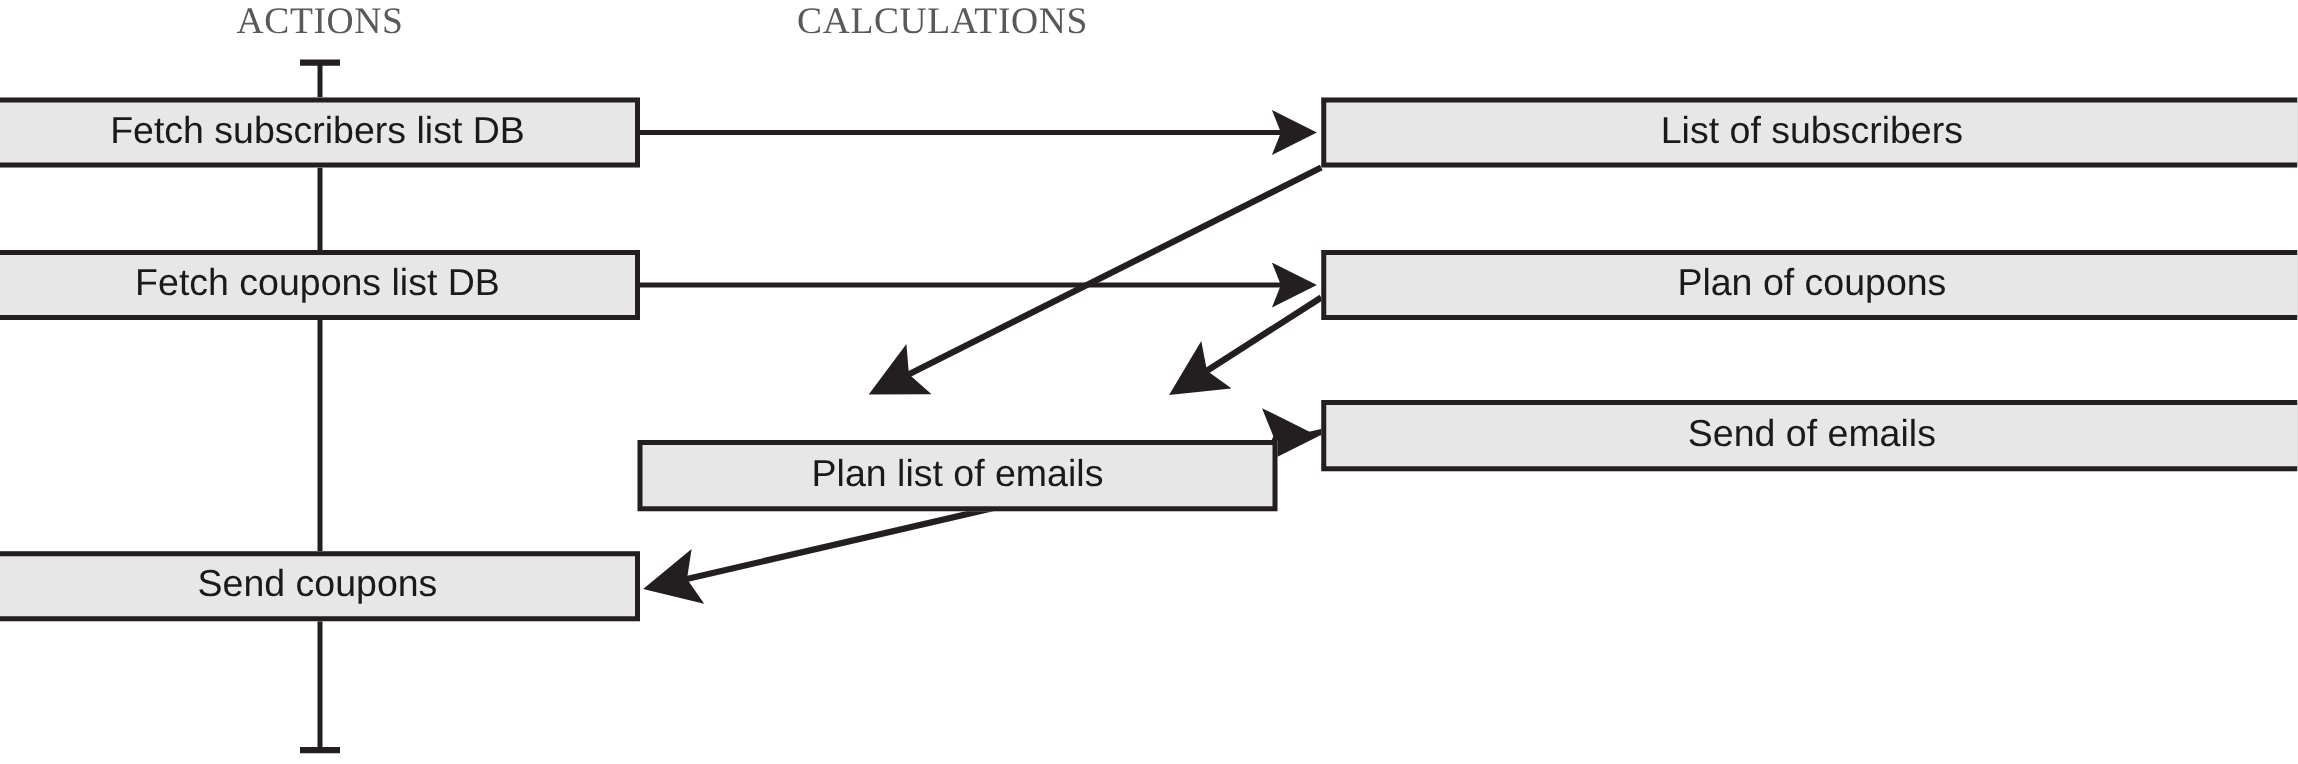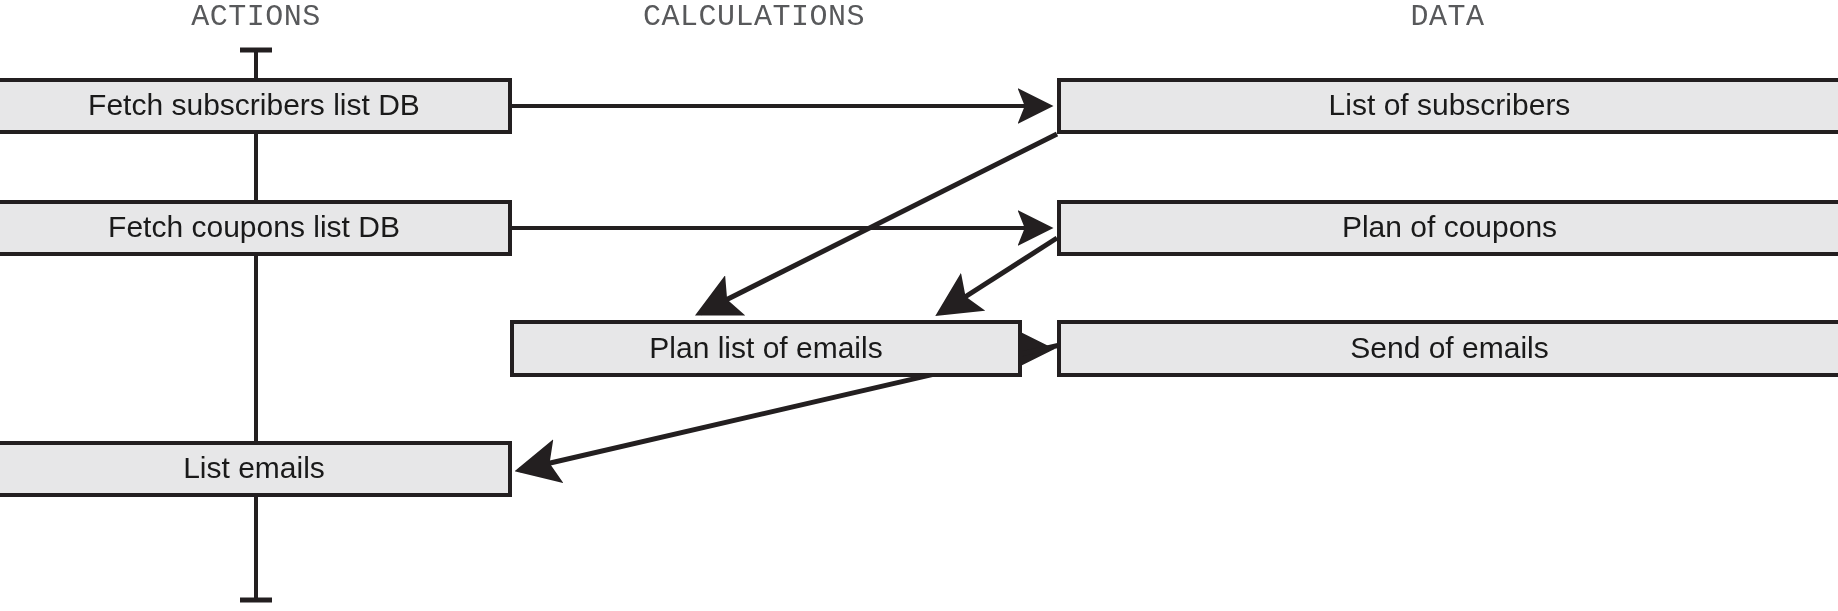--- a/index.html
+++ b/index.html
@@ -16,21 +16,21 @@
     height: 611px;
     background: #ffffff;
     overflow: hidden;
   }
   .col-header {
     position: absolute;
     top: 0px;
     text-align: center;
     color: #58595b;
     font-size: 30px;
-    font-family: Liberation Mono, monospace;
+    font-family: Liberation Serif, serif;
     letter-spacing: 0.5px;
     line-height: 34px;
     white-space: nowrap;
     user-select: none;
   }
   .col-header.actions      { left: 0px;    width: 512px; }
   .col-header.calculations { left: 498px;  width: 512px; }
   .col-header.data         { left: 1057px; width: 781px; }
 
   .node {
@@ -59,20 +59,21 @@
     width: 516px;
   }
   
   .node.data {
     left: 1057px;
     width: 785px;
   }
   .node.calc {
     left: 510px;
     width: 512px;
+    margin-top: 32px;
   }
 
   .n-fetch-subs    { top: 78px;  height: 56px; }
   .n-fetch-coupons { top: 200px; height: 56px; }
   .n-send-emails   { top: 441px; height: 56px; }
   .n-plan-emails   { top: 320px; height: 57px; }
   .n-list-subs     { top: 78px;  height: 56px; }
   .n-list-coupons  { top: 200px; height: 56px; }
   .n-list-emails   { top: 320px; height: 57px; }
 
@@ -85,21 +86,20 @@
     pointer-events: none;
   }
 </style>
 </head>
 <body>
 
 <div id="stage">
 
   <div class="col-header actions">ACTIONS</div>
   <div class="col-header calculations">CALCULATIONS</div>
-  <div class="col-header data">DATA</div>
 
   <svg id="edges" viewBox="0 0 1838 611" width="1838" height="611" xmlns="http://www.w3.org/2000/svg">
     <defs>
       <marker id="ah" viewBox="0 0 12 12" refX="10.5" refY="6" markerWidth="9" markerHeight="9" orient="auto-start-reverse" markerUnits="strokeWidth">
         <path d="M 0 0 L 12 6 L 0 12 L 2.4 6 z" fill="#231f20"></path>
       </marker>
     </defs>
 
     <g>
       <line x1="256" y1="50" x2="256" y2="78" stroke="#231f20" stroke-width="4"></line>
@@ -123,21 +123,21 @@
     <line x1="1060" y1="345" x2="520" y2="470" stroke="#231f20" stroke-width="5" marker-end="url(#ah)"></line>
   </svg>
 
   <div class="node action n-fetch-subs">
     <span class="node-label">Fetch subscribers list DB</span>
   </div>
   <div class="node action n-fetch-coupons">
     <span class="node-label">Fetch coupons list DB</span>
   </div>
   <div class="node action n-send-emails">
-    <span class="node-label">List emails</span>
+    <span class="node-label">Send coupons</span>
   </div>
 
   <div class="node calc n-plan-emails">
     <span class="node-label">Plan list of emails</span>
   </div>
 
   <div class="node data n-list-subs">
     <span class="node-label">List of subscribers</span>
   </div>
   <div class="node data n-list-coupons">

